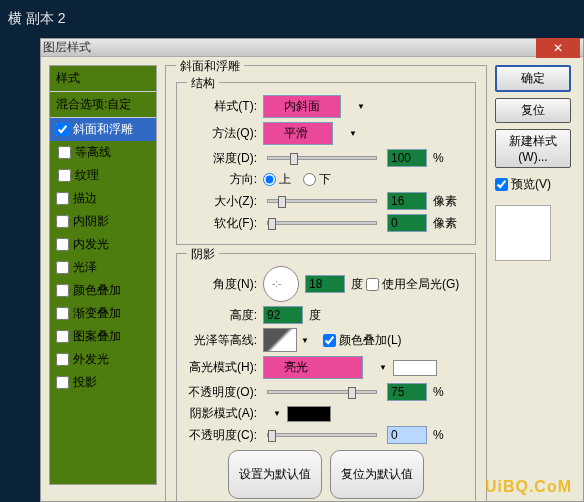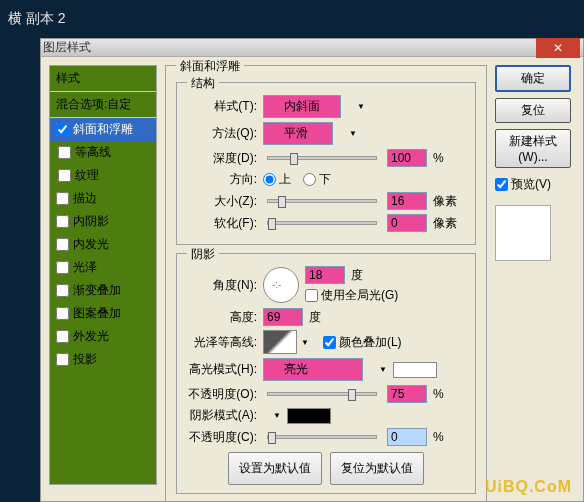--- a/index.html
+++ b/index.html
@@ -22,37 +22,37 @@
 .group-title { position: absolute; top: -8px; left: 10px; background: #ece9d8; padding: 0 4px; }
 .subgroup { border: 1px solid #a0a0a0; padding: 8px 10px; position: relative; margin-top: 8px; }
 .subgroup-title { position: absolute; top: -8px; left: 10px; background: #ece9d8; padding: 0 4px; }
 .row { display: flex; align-items: center; margin: 4px 0; gap: 6px; }
 .row-label { width: 70px; text-align: right; }
 .combo { border: 1px solid #7f9db9; background: #ec4899; padding: 2px 20px; min-width: 70px; display: flex; align-items: center; justify-content: space-between; }
 .combo.wide { min-width: 100px; }
 .tri { font-size: 8px; margin-left: 10px; }
 .slider { width: 110px; height: 4px; background: #ccc; border: 1px solid #999; position: relative; margin: 0 4px; }
 .slider-thumb { position: absolute; top: -4px; width: 8px; height: 12px; background: #e0e0e0; border: 1px solid #666; }
-.num-input { width: 40px; border: 1px solid #7f9db9; background: #ec4899; padding: 1px 3px; text-align: left; }
+.num-input { width: 40px; border: 1px solid #7f9db9; background: #15803d; padding: 1px 3px; text-align: left; }
 .radio-group { display: flex; gap: 12px; }
 .radio-opt { display: flex; align-items: center; gap: 3px; }
 .right-panel { width: 80px; display: flex; flex-direction: column; gap: 6px; align-items: flex-start; }
 .btn { border: 1px solid #555; background: linear-gradient(#f8f8f8, #d8d8d8); padding: 3px 4px; text-align: center; width: 76px; cursor: pointer; border-radius: 2px; }
 .btn.primary { border: 2px solid #2a5db0; }
 .preview-chk { display: flex; align-items: center; gap: 3px; margin-top: 2px; }
 .preview-thumb { width: 56px; height: 56px; background: #fff; border: 1px solid #aaa; margin-top: 6px; }
 .angle-dial { width: 36px; height: 36px; border: 1px solid #888; border-radius: 50%; background: #fff; position: relative; }
 .angle-dial::after { content: "-:-"; position: absolute; top: 11px; left: 8px; font-size: 10px; color: #888; }
 .gloss-contour { width: 34px; height: 24px; border: 1px solid #888; background: linear-gradient(135deg, #555 0%, #555 45%, #fff 55%, #fff 100%); display: inline-block; }
 .gloss-tri { font-size: 8px; margin-left: -2px; margin-right: 8px; }
 .color-swatch { width: 44px; height: 16px; border: 1px solid #888; }
 .color-swatch.white { background: #fff; }
 .color-swatch.black { background: #000; }
 .default-btns { display: flex; gap: 8px; margin-top: 6px; justify-content: center; }
-.small-btn { border: 1px solid #888; background: linear-gradient(#f8f8f8, #e0e0e0); padding: 7px 10px; cursor: pointer; border-radius: 2px; }
+.small-btn { border: 1px solid #888; background: linear-gradient(#f8f8f8, #e0e0e0); padding: 15px 10px; cursor: pointer; border-radius: 10px; }
 .watermark { position: absolute; bottom: 6px; right: 12px; color: #eab308; font-size: 16px; font-weight: bold; opacity: 0.8; pointer-events: none; letter-spacing: 1px; }
 .num-input.hl { background: #b8d8ff; }
 </style>
 </head>
 <body>
 
 <div class="app-title">横 副本 2</div>
 
 <div class="dialog">
   <div class="titlebar">
@@ -88,20 +88,24 @@
             <input type="checkbox" style="">
             <span>内阴影</span>
           </div>
           <div class="style-item">
             <input type="checkbox" style="">
             <span>内发光</span>
           </div>
           <div class="style-item">
             <input type="checkbox" style="">
             <span>光泽</span>
+          </div>
+          <div class="style-item">
+            <input type="checkbox" style="">
+            <span>颜色叠加</span>
           </div>
           <div class="style-item">
             <input type="checkbox" style="">
             <span>渐变叠加</span>
           </div>
           <div class="style-item">
             <input type="checkbox" style="">
             <span>图案叠加</span>
           </div>
           <div class="style-item">
@@ -179,35 +183,35 @@
             <span>像素</span>
           </div>
         </div>
 
         <div class="subgroup">
           <span class="subgroup-title">阴影</span>
 
           <div class="row">
             <span class="row-label">角度(N):</span>
             <div class="angle-dial"></div>
-            <div style="display:flex;flex-direction:column;gap:3px">
+            <div style="display:flex;flex-direction:row;gap:3px">
               <div style="display:flex;align-items:center;gap:6px">
                 <span class="num-input">18</span>
                 <span>度</span>
               </div>
               <label class="radio-opt">
                   <input type="checkbox" style="">
                   <span>使用全局光(G)</span>
                 </label>
             </div>
           </div>
 
           <div class="row">
             <span class="row-label">高度:</span>
-            <span class="num-input">69</span>
+            <span class="num-input">92</span>
             <span>度</span>
           </div>
 
           <div class="row">
             <span class="row-label">光泽等高线:</span>
             <span class="gloss-contour"></span>
             <span class="gloss-tri">▼</span>
             <label class="radio-opt">
                 <input type="checkbox" checked="" style="">
                 <span>颜色叠加(L)</span>

